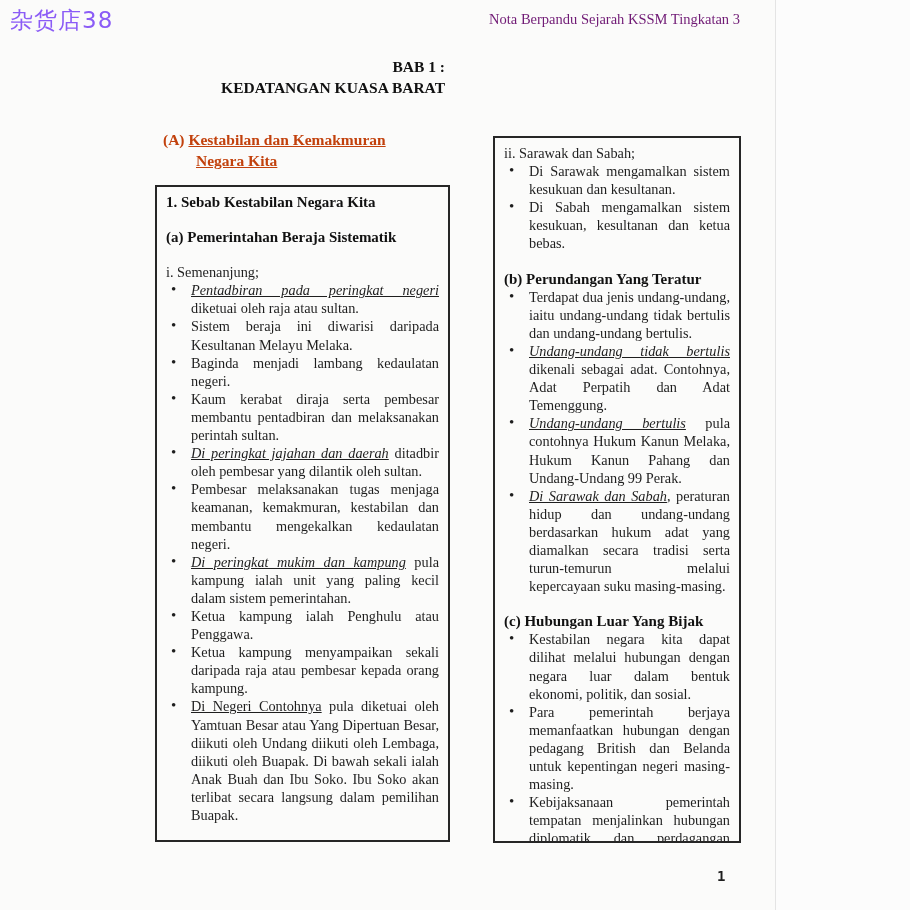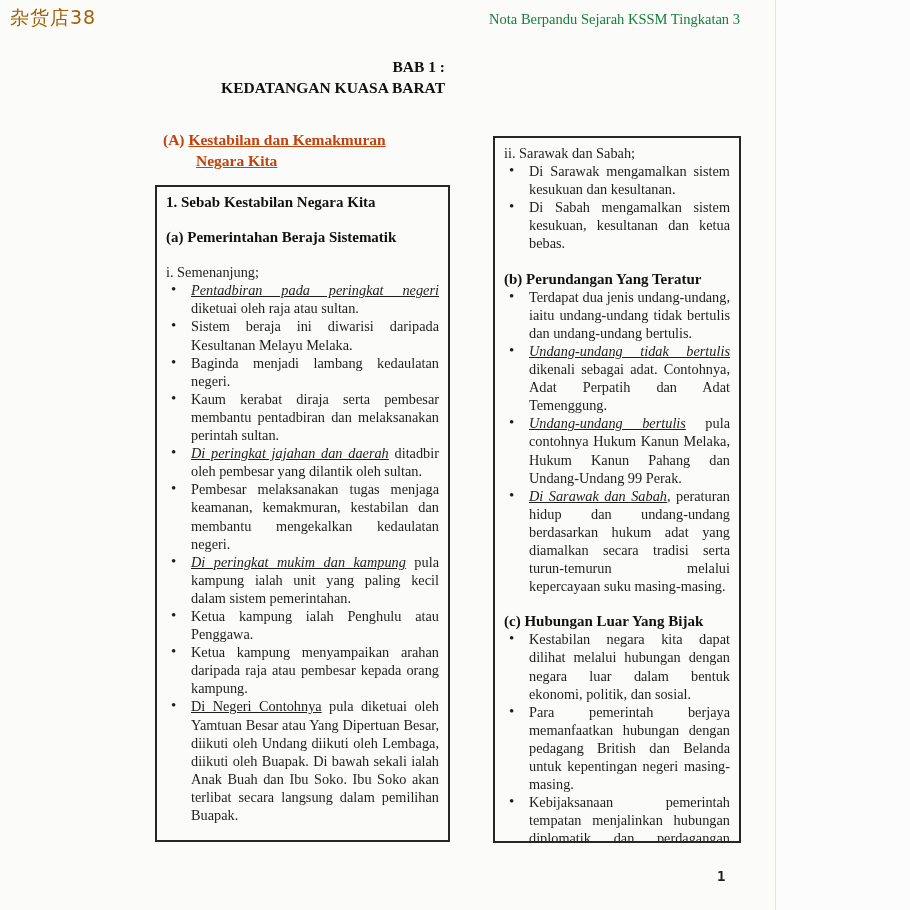--- a/index.html
+++ b/index.html
@@ -11,25 +11,25 @@
     color:#1e1e1e;
     overflow:hidden;
   }
   .right-strip {
     position:absolute; left:775px; top:0; width:135px; height:910px;
     background:#fcfcfc; border-left:1px solid #e4e4e4;
   }
   .watermark {
     position:absolute; left:10px; top:5px;
     font-family:"DejaVu Sans", sans-serif;
-    font-size:19px; color:#a16207; letter-spacing:1px;
+    font-size:23px; color:#8b5cf6; letter-spacing:1px;
   }
   .page-header {
     position:absolute; top:11px; right:170px;
-    font-size:14.5px; color:#15803d;
+    font-size:14.5px; color:#701a75;
   }
   .chapter-title {
     position:absolute; left:150px; top:56px; width:295px;
     text-align:right; font-weight:bold; font-size:15.5px; line-height:21px;
     color:#111;
   }
   .section-a {
     position:absolute; left:163px; top:129px;
     font-weight:bold; font-size:15.5px; line-height:21px; color:#c2410c;
   }
@@ -84,21 +84,21 @@
   <div class="mt">i. Semenanjung;</div>
   <ul class="blist">
     <li><span class="iu">Pentadbiran pada peringkat negeri</span><span> diketuai oleh raja atau sultan.</span></li>
     <li><span>Sistem beraja ini diwarisi daripada Kesultanan Melayu Melaka.</span></li>
     <li><span>Baginda menjadi lambang kedaulatan negeri.</span></li>
     <li><span>Kaum kerabat diraja serta pembesar membantu pentadbiran dan melaksanakan perintah sultan.</span></li>
     <li><span class="iu">Di peringkat jajahan dan daerah</span><span> ditadbir oleh pembesar yang dilantik oleh sultan.</span></li>
     <li><span>Pembesar melaksanakan tugas menjaga keamanan, kemakmuran, kestabilan dan membantu mengekalkan kedaulatan negeri.</span></li>
     <li><span class="iu">Di peringkat mukim dan kampung</span><span> pula kampung ialah unit yang paling kecil dalam sistem pemerintahan.</span></li>
     <li><span>Ketua kampung ialah Penghulu atau Penggawa.</span></li>
-    <li><span>Ketua kampung menyampaikan arahan daripada raja atau pembesar kepada orang kampung.</span></li>
+    <li><span>Ketua kampung menyampaikan sekali daripada raja atau pembesar kepada orang kampung.</span></li>
     <li><span class="u">Di Negeri Contohnya</span><span> pula diketuai oleh Yamtuan Besar atau Yang Dipertuan Besar, diikuti oleh Undang diikuti oleh Lembaga, diikuti oleh Buapak. Di bawah sekali ialah Anak Buah dan Ibu Soko. Ibu Soko akan terlibat secara langsung dalam pemilihan Buapak.</span></li>
   </ul>
 </div>
 
 <div class="box box-right">
   <div>ii. Sarawak dan Sabah;</div>
   <ul class="blist">
     <li><span>Di Sarawak mengamalkan sistem kesukuan dan kesultanan.</span></li>
     <li><span>Di Sabah mengamalkan sistem kesukuan, kesultanan dan ketua bebas.</span></li>
   </ul>

